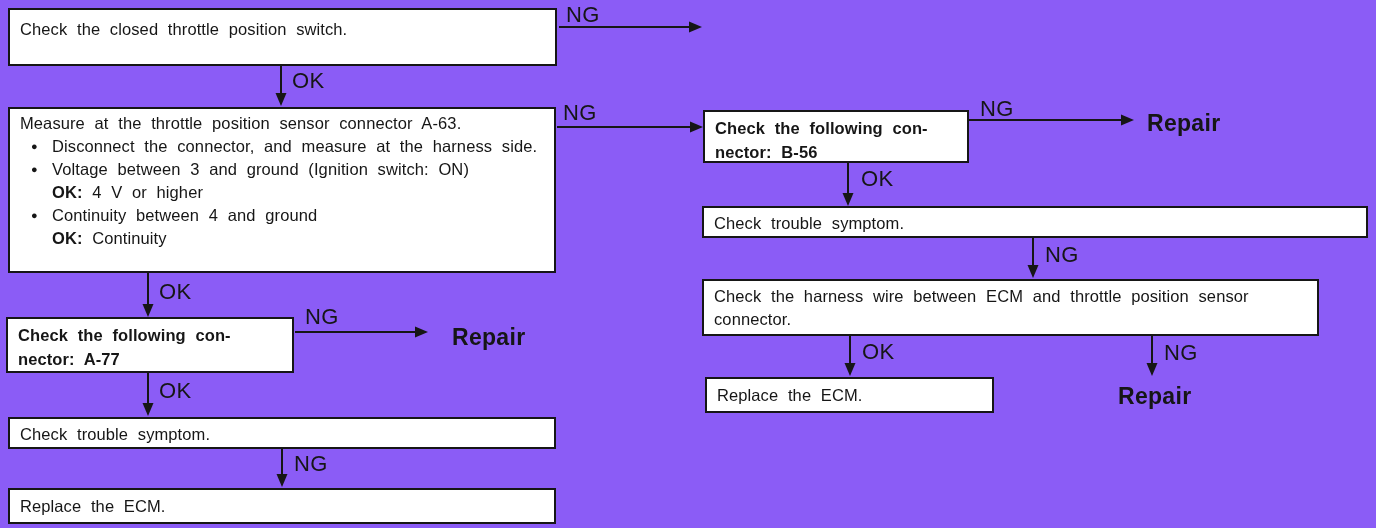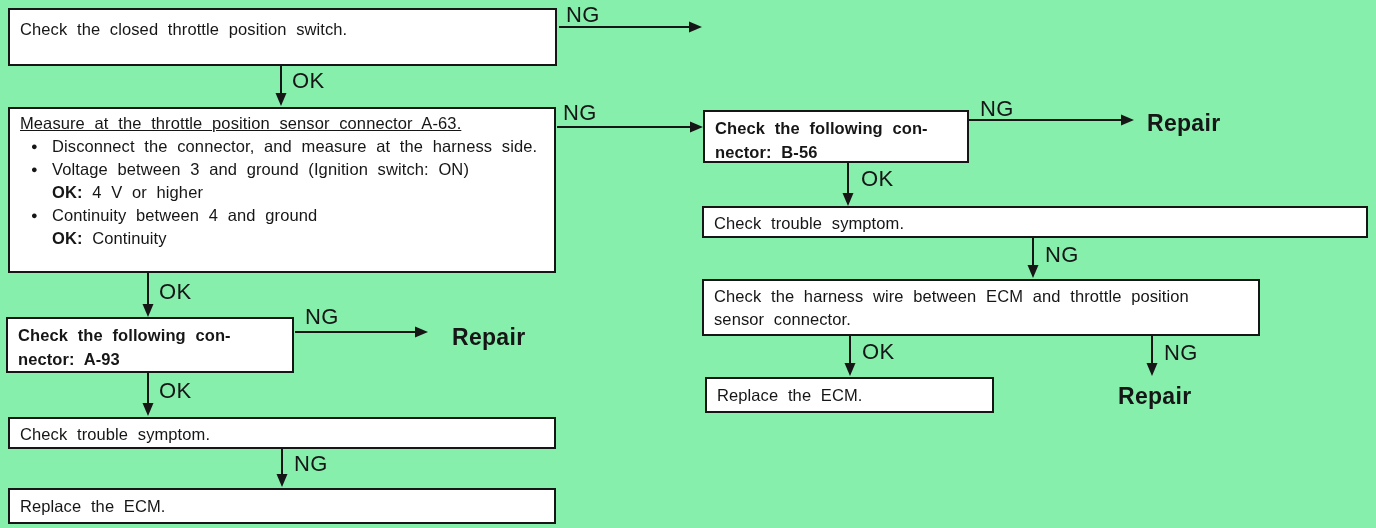--- a/index.html
+++ b/index.html
@@ -1,29 +1,29 @@
 <!DOCTYPE html>
 <html><head>
 <meta charset="utf-8">
 <style>
   html,body { margin:0; padding:0; background:#ffffff; }
   .canvas {
-    position:relative; width:1376px; height:528px; background:#86efac;
+    position:relative; width:1376px; height:528px; background:#8b5cf6;
     font-family:"Liberation Sans","DejaVu Sans",sans-serif;
     color:#161616; overflow:hidden;
   }
   .node {
     position:absolute; box-sizing:border-box;
     border:2px solid #161616; background:#ffffff;
     font-size:16.5px; line-height:23px; letter-spacing:0.1px; word-spacing:5px;
   }
   .node .b, .bold { font-weight:700; }
   .conn-box { font-weight:700; line-height:24px; padding:4px 8px 9px 10px; }
   .conn-box .val { font-weight:700; }
-  .m-title { margin-left:4px;text-decoration:underline; }
+  .m-title { margin-left:4px; }
   .bullet-row { display:flex; }
   .bullet { width:36px; padding-left:15px; box-sizing:border-box; font-size:11px; line-height:23px; }
   .bullet-text { flex:1; }
   .edge-label { position:absolute; font-size:22px; letter-spacing:0.4px; color:#161616; }
   .terminal { position:absolute; font-size:23px; font-weight:700; letter-spacing:0.3px; color:#161616; }
   svg.wires { position:absolute; left:0; top:0; width:1376px; height:528px; }
   svg.wires line { stroke:#161616; stroke-width:2; }
   svg.wires polygon { fill:#161616; stroke:none; }
 </style>
 </head>
@@ -107,42 +107,42 @@
         <span>Continuity between 4 and ground</span><br>
         <span class="b">OK:</span>
         <span>Continuity</span>
       </div>
     </div>
   </div>
 
   <div class="node conn-box" style="left:6px; top:317px; width:288px; height:56px;">
     <span>Check the following con-</span><br>
     <span>nector:</span>
-    <span class="val">A-93</span>
+    <span class="val">A-77</span>
   </div>
 
   <div class="node" style="left:8px; top:417px; width:548px; height:32px; padding:4px 8px 0 10px;">
     <span>Check trouble symptom.</span>
   </div>
 
   <div class="node" style="left:8px; top:488px; width:548px; height:36px; padding:5px 8px 0 10px;">
     <span>Replace the ECM.</span>
   </div>
 
   <div class="node conn-box" style="left:703px; top:110px; width:266px; height:53px;">
     <span>Check the following con-</span><br>
     <span>nector:</span>
     <span class="val">B-56</span>
   </div>
 
   <div class="node" style="left:702px; top:206px; width:666px; height:32px; padding:4px 8px 0 10px;">
     <span>Check trouble symptom.</span>
   </div>
 
-  <div class="node" style="left:702px; top:279px; width:558px; height:57px; padding:4px 14px 0 10px;">
+  <div class="node" style="left:702px; top:279px; width:617px; height:57px; padding:4px 14px 0 10px;">
     <span>Check the harness wire between ECM and throttle position sensor connector.</span>
   </div>
 
   <div class="node" style="left:705px; top:377px; width:289px; height:36px; padding:5px 8px 0 10px;">
     <span>Replace the ECM.</span>
   </div>
 
   <div class="edge-label" style="left:566px; top:2px;">NG</div>
   <div class="edge-label" style="left:292px; top:68px;">OK</div>
   <div class="edge-label" style="left:563px; top:100px;">NG</div>

